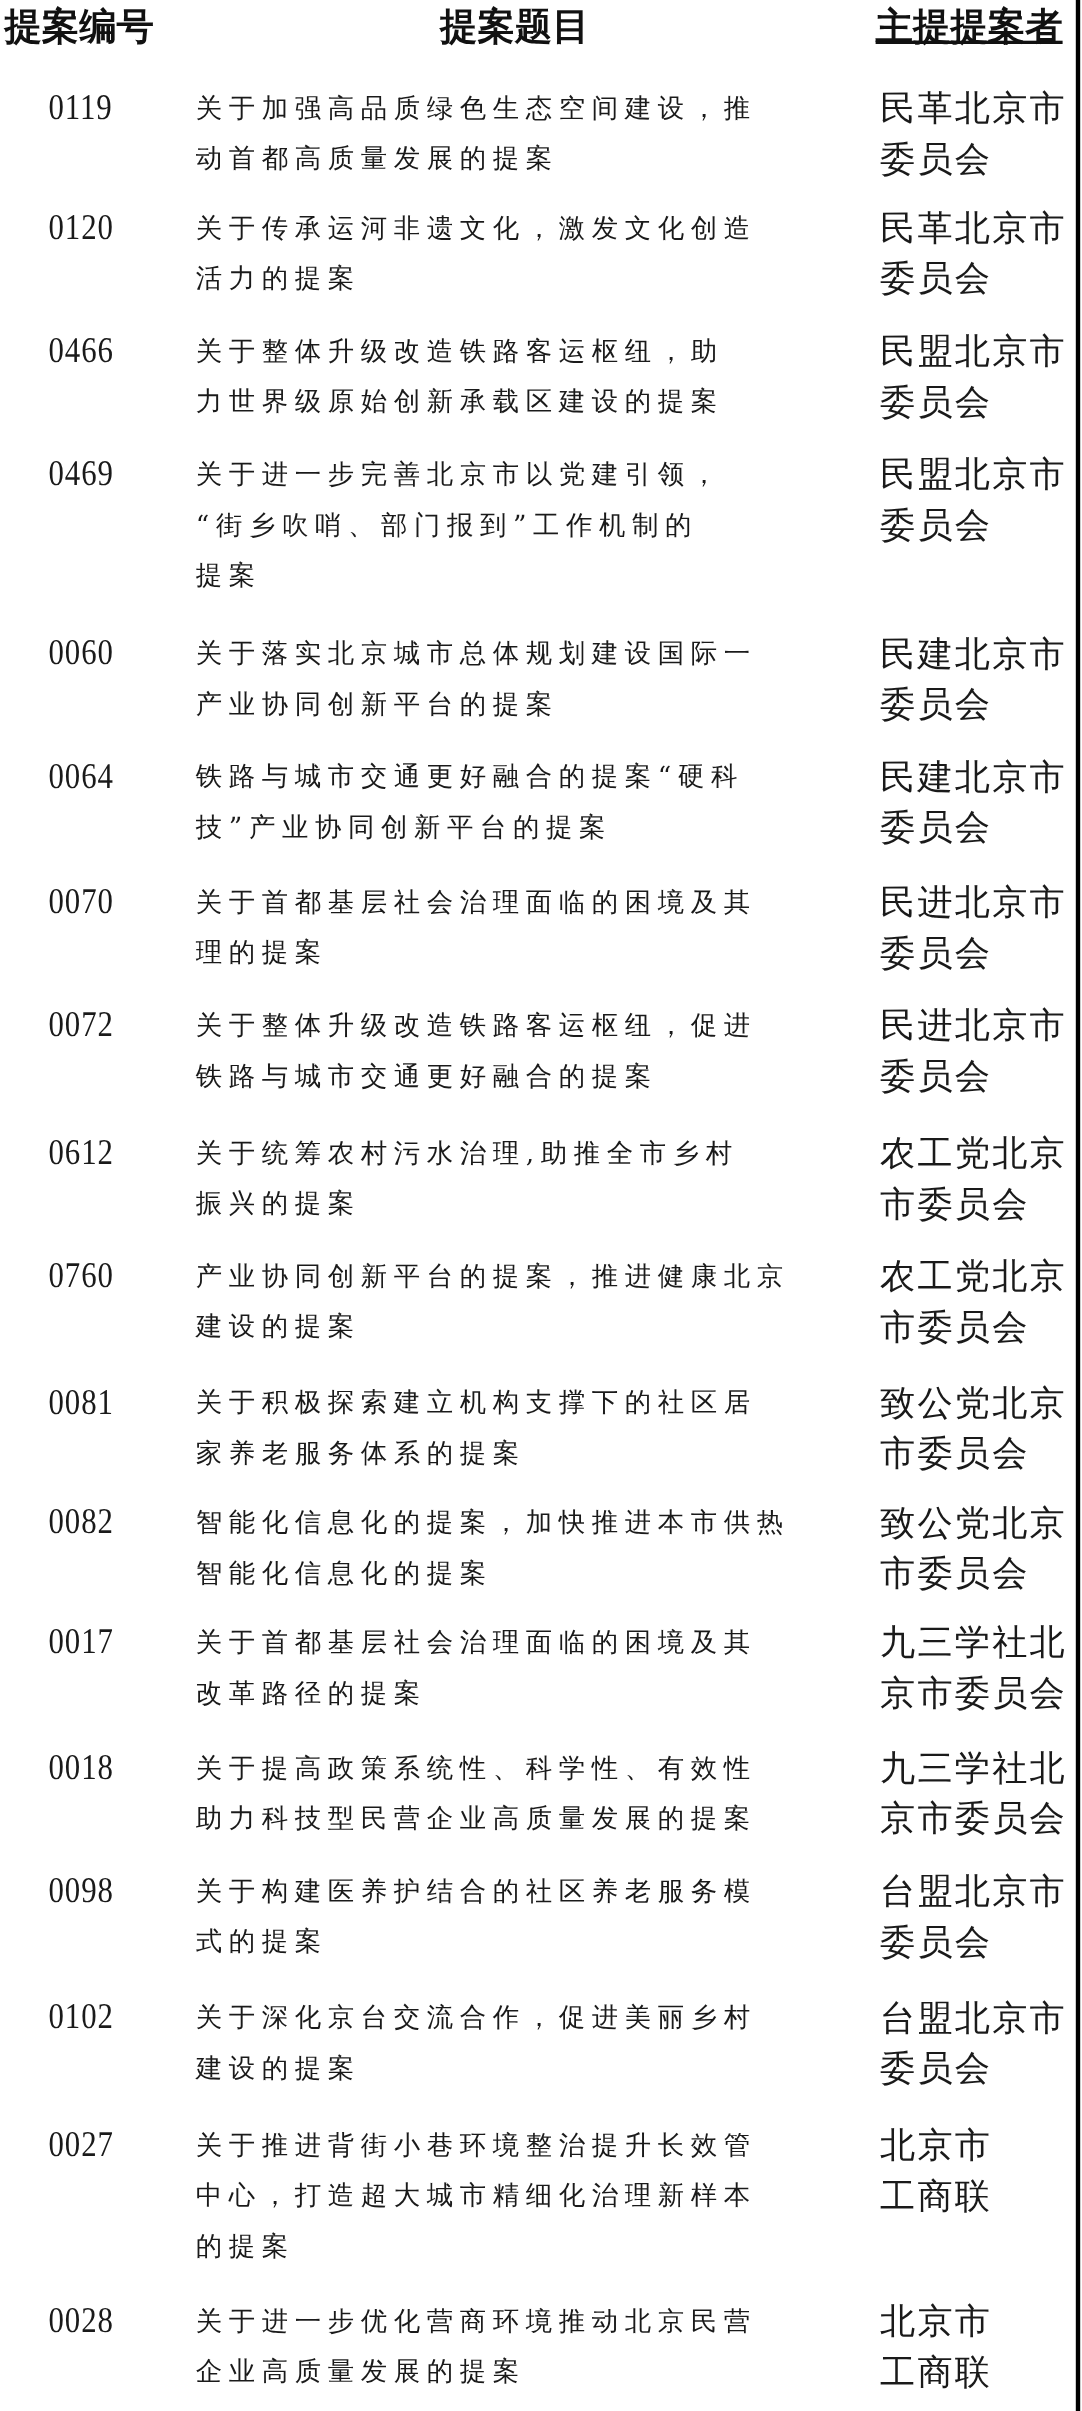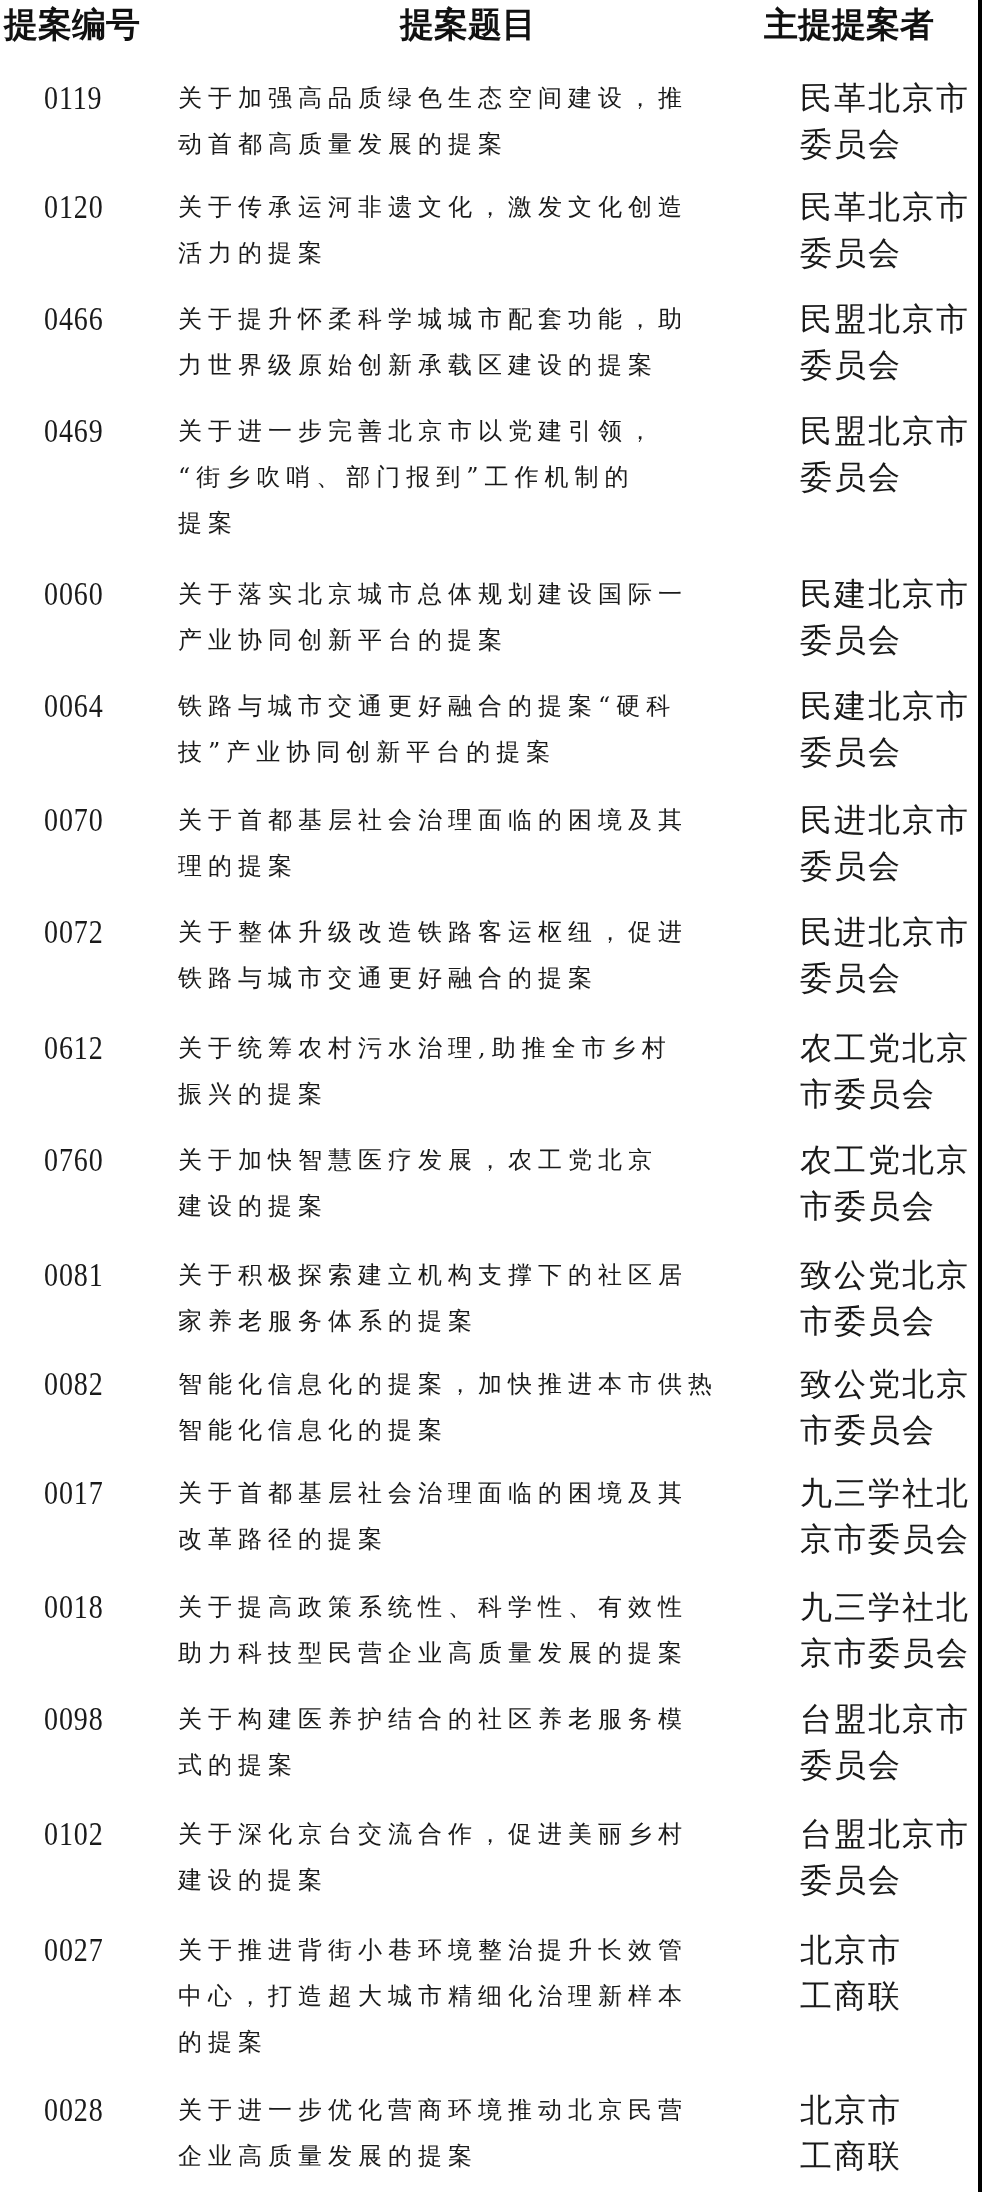--- a/index.html
+++ b/index.html
@@ -34,21 +34,21 @@
     top: 2px;
     height: 44px;
     line-height: 44px;
     font-size: 34px;
     font-weight: bold;
     color: #111;
     white-space: nowrap;
   }
   .hdr-num { left: 4px; width: 140px; letter-spacing: 0px; }
   .hdr-title { left: 400px; width: 140px; letter-spacing: 0px; }
-  .hdr-org { left: 764px; width: 170px; text-align: center; letter-spacing: 0px; }
+  .hdr-org { left: 796px; width: 170px; text-align: center; letter-spacing: 0px; text-decoration: underline; }
 
   .row {
     position: absolute;
     left: 0;
     width: 978px;
   }
   .cell-num {
     position: absolute;
     left: 44px;
     top: 0;
@@ -99,21 +99,21 @@
   </div>
       <div class="row" style="top: 184px;">
     <div class="cell-num">0120</div>
     <div class="cell-title">关于传承运河非遗文化，激发文化创造
 活力的提案</div>
     <div class="cell-org">民革北京市
 委员会</div>
   </div>
       <div class="row" style="top: 296px;">
     <div class="cell-num">0466</div>
-    <div class="cell-title">关于提升怀柔科学城城市配套功能，助
+    <div class="cell-title">关于整体升级改造铁路客运枢纽，助
 力世界级原始创新承载区建设的提案</div>
     <div class="cell-org">民盟北京市
 委员会</div>
   </div>
       <div class="row" style="top: 408px;">
     <div class="cell-num">0469</div>
     <div class="cell-title">关于进一步完善北京市以党建引领，
 “街乡吹哨、部门报到”工作机制的
 提案</div>
     <div class="cell-org">民盟北京市
@@ -149,21 +149,21 @@
   </div>
       <div class="row" style="top: 1025px;">
     <div class="cell-num">0612</div>
     <div class="cell-title">关于统筹农村污水治理,助推全市乡村
 振兴的提案</div>
     <div class="cell-org">农工党北京
 市委员会</div>
   </div>
       <div class="row" style="top: 1137px;">
     <div class="cell-num">0760</div>
-    <div class="cell-title">关于加快智慧医疗发展，农工党北京
+    <div class="cell-title">产业协同创新平台的提案，推进健康北京
 建设的提案</div>
     <div class="cell-org">农工党北京
 市委员会</div>
   </div>
       <div class="row" style="top: 1252px;">
     <div class="cell-num">0081</div>
     <div class="cell-title">关于积极探索建立机构支撑下的社区居
 家养老服务体系的提案</div>
     <div class="cell-org">致公党北京
 市委员会</div>

